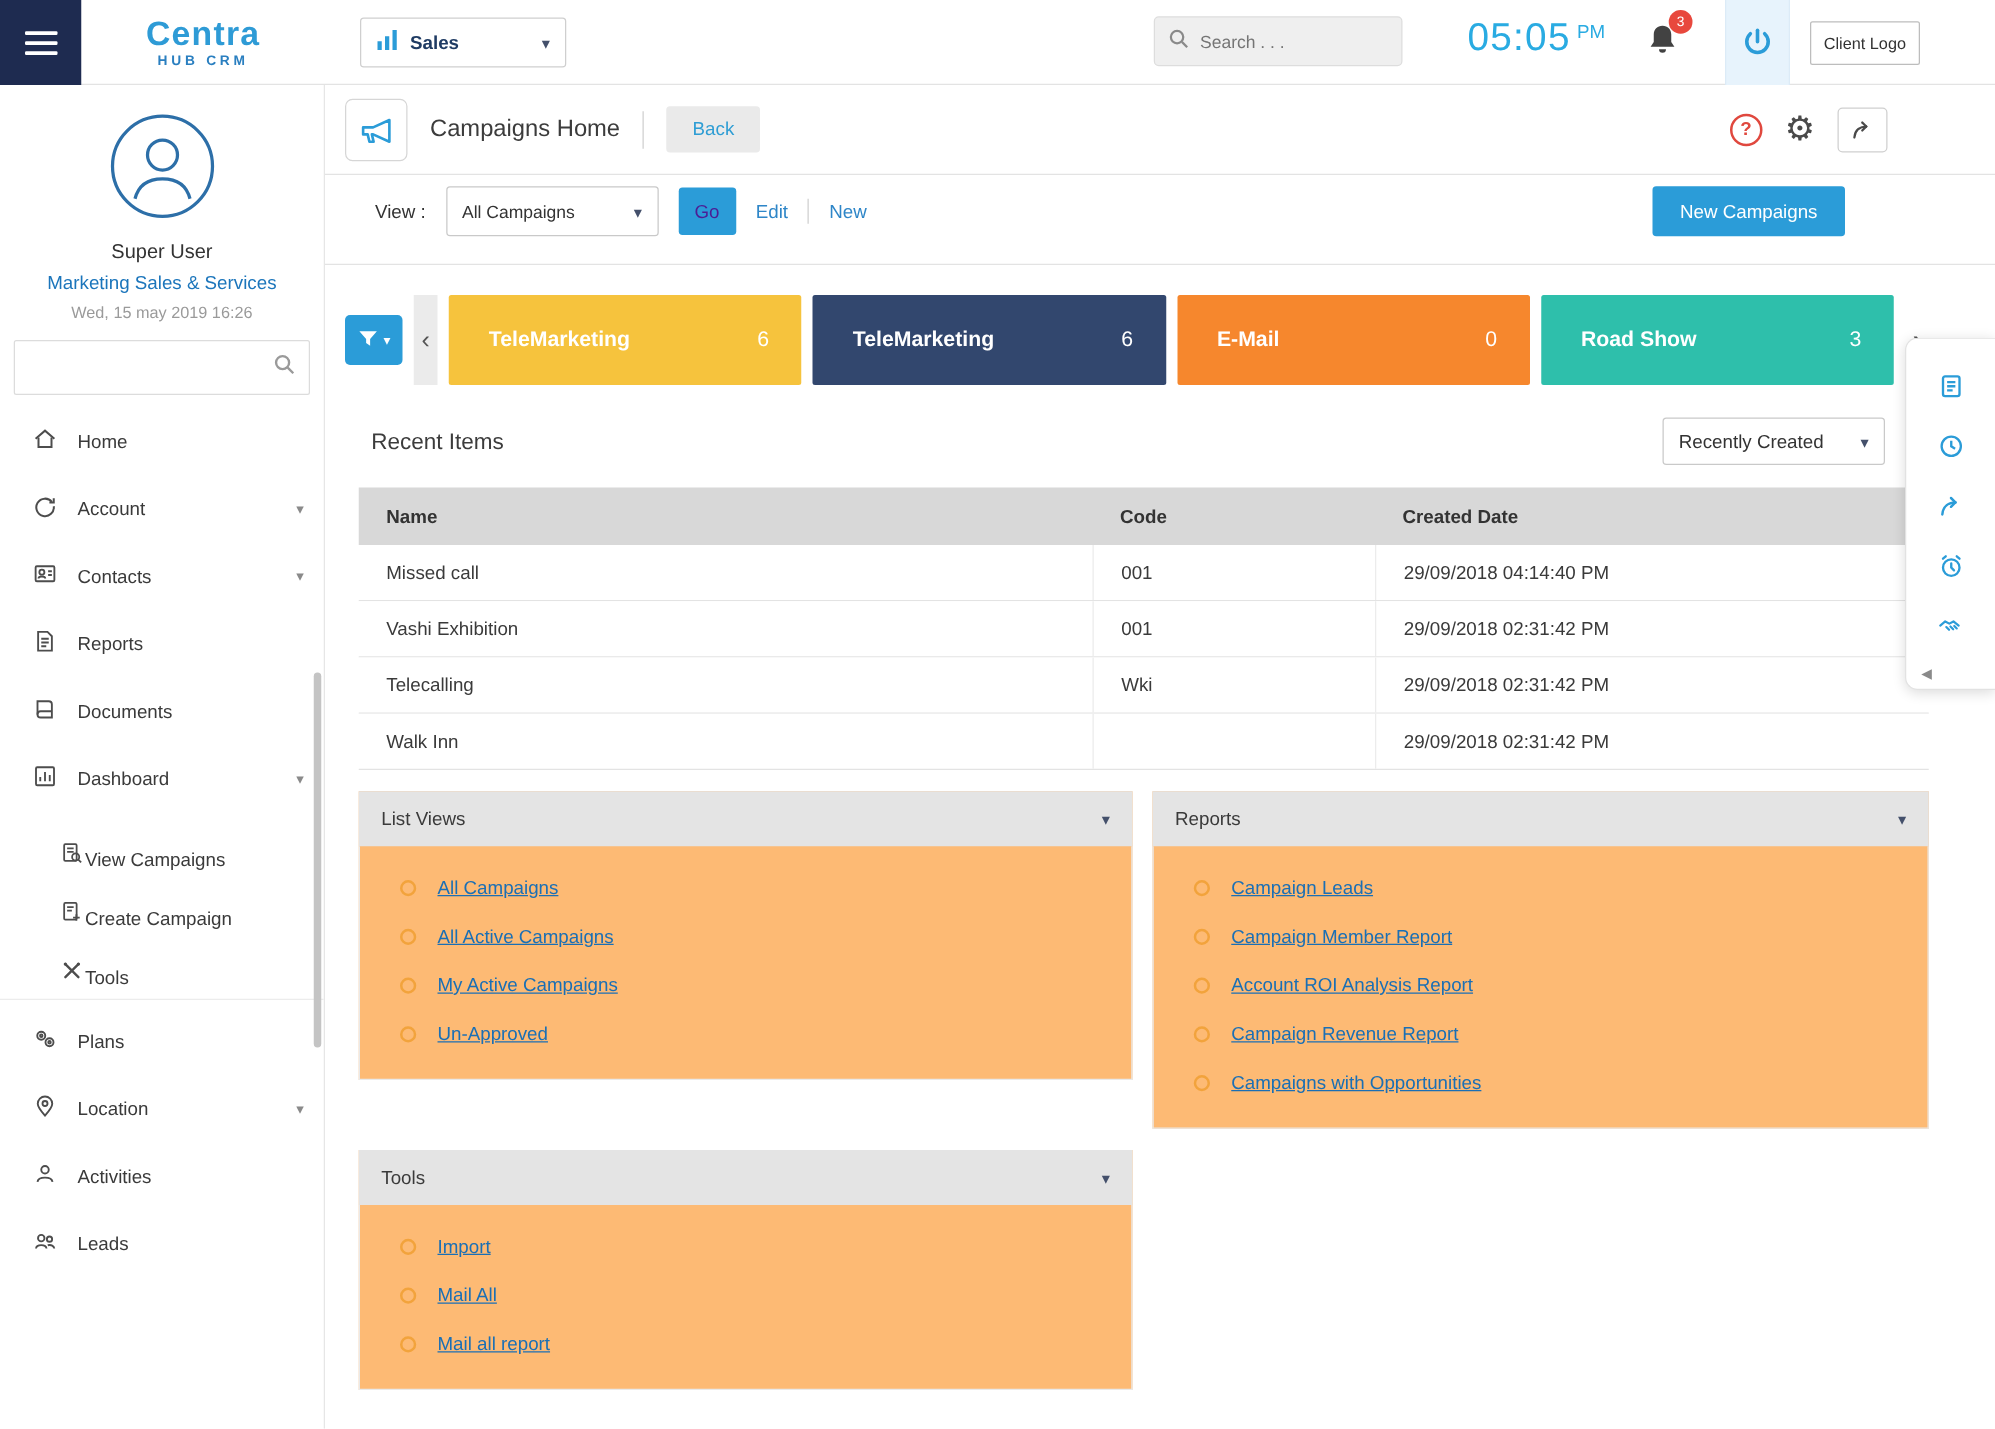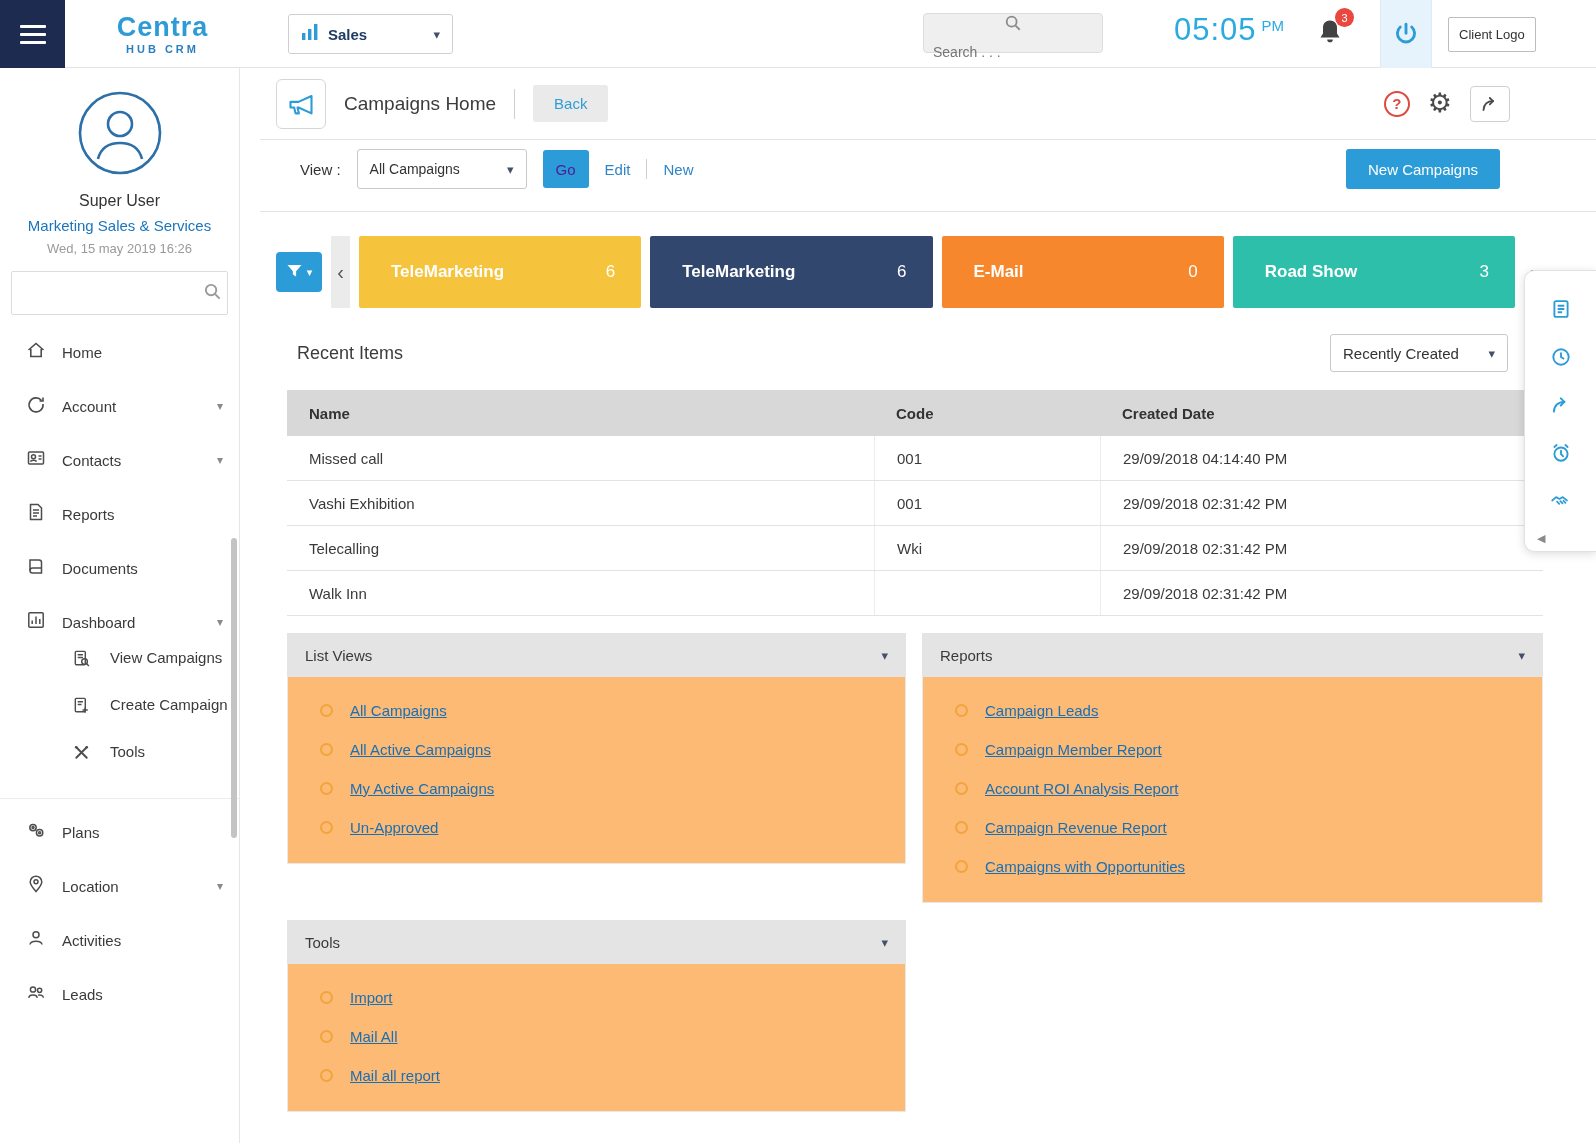--- a/index.html
+++ b/index.html
@@ -9,46 +9,46 @@
   
   .topbar { position:absolute; top:0; left:0; width:1596px; height:68px; background:#fff; border-bottom:1px solid #e3e3e3; z-index:40; }
   .hamburger { position:absolute; left:0; top:0; width:65px; height:68px; background:#1e2b50; display:flex; flex-direction:column; justify-content:center; align-items:center; gap:5px; cursor:pointer; }
   .hamburger span { display:block; width:26px; height:3px; background:#fff; border-radius:1px; }
   .brand { position:absolute; left:65px; top:0; width:195px; height:68px; display:flex; flex-direction:column; justify-content:center; align-items:center; }
   .brand-main { font-size:27px; font-weight:bold; color:#2e9bd6; letter-spacing:1px; line-height:1; }
   .brand-sub { font-size:11px; font-weight:bold; color:#2a7fc0; letter-spacing:3px; margin-top:2px; }
   .module-select { position:absolute; left:288px; top:14px; width:165px; height:40px; border:1px solid #cfcfcf; border-radius:3px; display:flex; align-items:center; padding:0 12px; gap:9px; cursor:pointer; background:#fff; }
   .module-select .label { font-size:15px; font-weight:bold; color:#1f3b63; flex:1; }
   .caret { font-size:13px; color:#44506b; }
-  .top-search { position:absolute; left:923px; top:13px; width:180px; height:40px; background:#efefef; border:1px solid #ddd; border-radius:4px; display:flex; align-items:center; padding:0 10px; gap:8px;flex-direction:column; }
+  .top-search { position:absolute; left:923px; top:13px; width:199px; height:40px; background:#efefef; border:1px solid #ddd; border-radius:4px; display:flex; align-items:center; padding:0 10px; gap:8px; }
   .top-search input { border:none; outline:none; background:transparent; font-size:14px; color:#666; width:160px; font-family:"Liberation Sans",sans-serif; }
   .clock { position:absolute; left:1174px; top:14px; display:flex; align-items:flex-start; gap:5px; }
   .clock .time { font-size:31px; color:#29abe2; line-height:1; letter-spacing:1px; }
   .clock .ampm { font-size:15px; color:#29abe2; margin-top:3px; }
   .bell-wrap { position:absolute; left:1316px; top:16px; width:34px; height:36px; cursor:pointer; }
   .badge { position:absolute; top:-8px; right:-4px; min-width:19px; height:19px; background:#e8483d; color:#fff; font-size:11px; border-radius:50%; display:flex; align-items:center; justify-content:center; padding:0 4px; }
   .power-strip { position:absolute; left:1380px; top:0; width:52px; height:68px; background:#e7f3fc; border-left:1px solid #dcebf7; border-right:1px solid #dcebf7; display:flex; align-items:center; justify-content:center; cursor:pointer; }
   .client-logo { position:absolute; left:1448px; top:17px; border:1px solid #bdbdbd; border-radius:2px; padding:9px 10px; font-size:13px; color:#333; background:#fff; }
 
   
-  .sidebar { position:absolute; left:0; top:68px; width:240px; bottom:0; background:#fff; border-right:1px solid #e6e6e6; overflow:hidden; }
+  .sidebar { position:absolute; left:0; top:68px; width:260px; bottom:0; background:#fff; border-right:1px solid #e6e6e6; overflow:hidden; }
   .user-block { text-align:center; padding-top:22px; }
   .user-name { font-size:16px; color:#333; margin-top:12px; }
   .user-role { font-size:15px; color:#1b75bb; margin-top:7px; }
   .user-date { font-size:13px; color:#9a9a9a; margin-top:7px; }
   .side-search { margin:15px 11px 10px 11px; height:44px; border:1px solid #dcdcdc; border-radius:2px; display:flex; align-items:center; padding:0 10px; }
   .side-search input { flex:1; border:none; outline:none; font-size:14px; font-family:"Liberation Sans",sans-serif; }
   .nav { margin-top:4px; }
   .srow { display:flex; align-items:center; height:54px; padding:0 16px 0 22px; gap:16px; cursor:pointer; border-left:4px solid transparent; }
   .srow .slabel { font-size:15px; color:#3a3a3a; flex:1; }
   .srow .schev { font-size:12px; color:#8a8a8a; }
   .srow.active { border-left:4px solid #1b75bb; }
   .srow.active .slabel { color:#1b75bb; font-weight:bold; }
   .srow.active .schev { color:#1b75bb; }
-  .ssub { display:flex; align-items:flex-start; height:47px; padding-left:72px; gap:19px; cursor:pointer; }
+  .ssub { display:flex; align-items:flex-end; height:47px; padding-left:48px; gap:1px; cursor:pointer; }
   .ssub .slabel { font-size:15px; color:#3a3a3a; }
   .nav-sep { border-top:1px solid #ececec; margin:8px 0 6px 0; }
   .side-scroll { position:absolute; right:2px; top:470px; width:6px; height:300px; background:#c4c4c4; border-radius:3px; cursor:grab; }
 
   
   .main { position:absolute; left:260px; top:68px; width:1336px; bottom:0; background:#fff; overflow:hidden; }
   .page-header { height:72px; border-bottom:1px solid #e3e3e3; display:flex; align-items:center; padding:0 86px 0 16px; gap:18px; }
   .icon-box { width:50px; height:50px; border:1px solid #d6d6d6; border-radius:6px; display:flex; align-items:center; justify-content:center; background:#fff; }
   .page-title { font-size:19px; color:#3c3c3c; }
   .vdiv { width:1px; height:30px; background:#cfcfcf; }
@@ -60,21 +60,21 @@
 
   .view-bar { height:72px; border-bottom:1px solid #e3e3e3; display:flex; align-items:center; padding:0 0 13px 40px; gap:16px; }
   .view-label { font-size:15px; color:#333; }
   .select { border:1px solid #c9c9c9; border-radius:3px; height:40px; display:flex; align-items:center; padding:0 12px; gap:10px; cursor:pointer; background:#fff; }
   .select .sel-text { font-size:14px; color:#333; }
   .view-select { width:170px; }
   .view-select .sel-text { flex:1; }
   .go-btn { background:#2b9cd8; color:#4c1d95; border:none; border-radius:3px; height:38px; padding:0 13px; font-size:15px; cursor:pointer; font-family:"Liberation Sans",sans-serif; }
   .tlink { color:#2e86c8; font-size:15px; text-decoration:none; cursor:pointer; }
   .link-div { width:1px; height:20px; background:#d0d0d0; }
-  .new-campaigns { margin-left:auto; margin-right:96px; background:#2b9cd8; color:#fff; border:none; border-radius:3px; height:40px; padding:0 22px; font-size:15px; cursor:pointer; font-family:"Liberation Sans",sans-serif; }
+  .new-campaigns { margin-left:auto; margin-right:120px; background:#2b9cd8; color:#fff; border:none; border-radius:3px; height:40px; padding:0 22px; font-size:15px; cursor:pointer; font-family:"Liberation Sans",sans-serif; }
 
   .cards-row { display:flex; align-items:center; margin:24px 53px 0 16px; gap:9px; }
   .filter-btn { width:46px; height:40px; background:#2b9cd8; border:none; border-radius:4px; display:flex; align-items:center; justify-content:center; gap:4px; cursor:pointer; }
   .filter-btn .fcaret { color:#fff; font-size:11px; }
   .card-nav { width:19px; height:72px; background:#ebebeb; display:flex; align-items:center; justify-content:center; font-size:20px; color:#555; cursor:pointer; user-select:none; }
   .card-nav.right { background:transparent; font-weight:bold; }
   .ccard { flex:1; height:72px; border-radius:2px; display:flex; align-items:center; padding:0 26px 0 32px; cursor:pointer; }
   .ccard .clabel { color:#fff; font-size:17px; font-weight:bold; flex:1; }
   .ccard .ccount { color:#fff; font-size:17px; }
   .card-advert { background:#f6c33d; }

